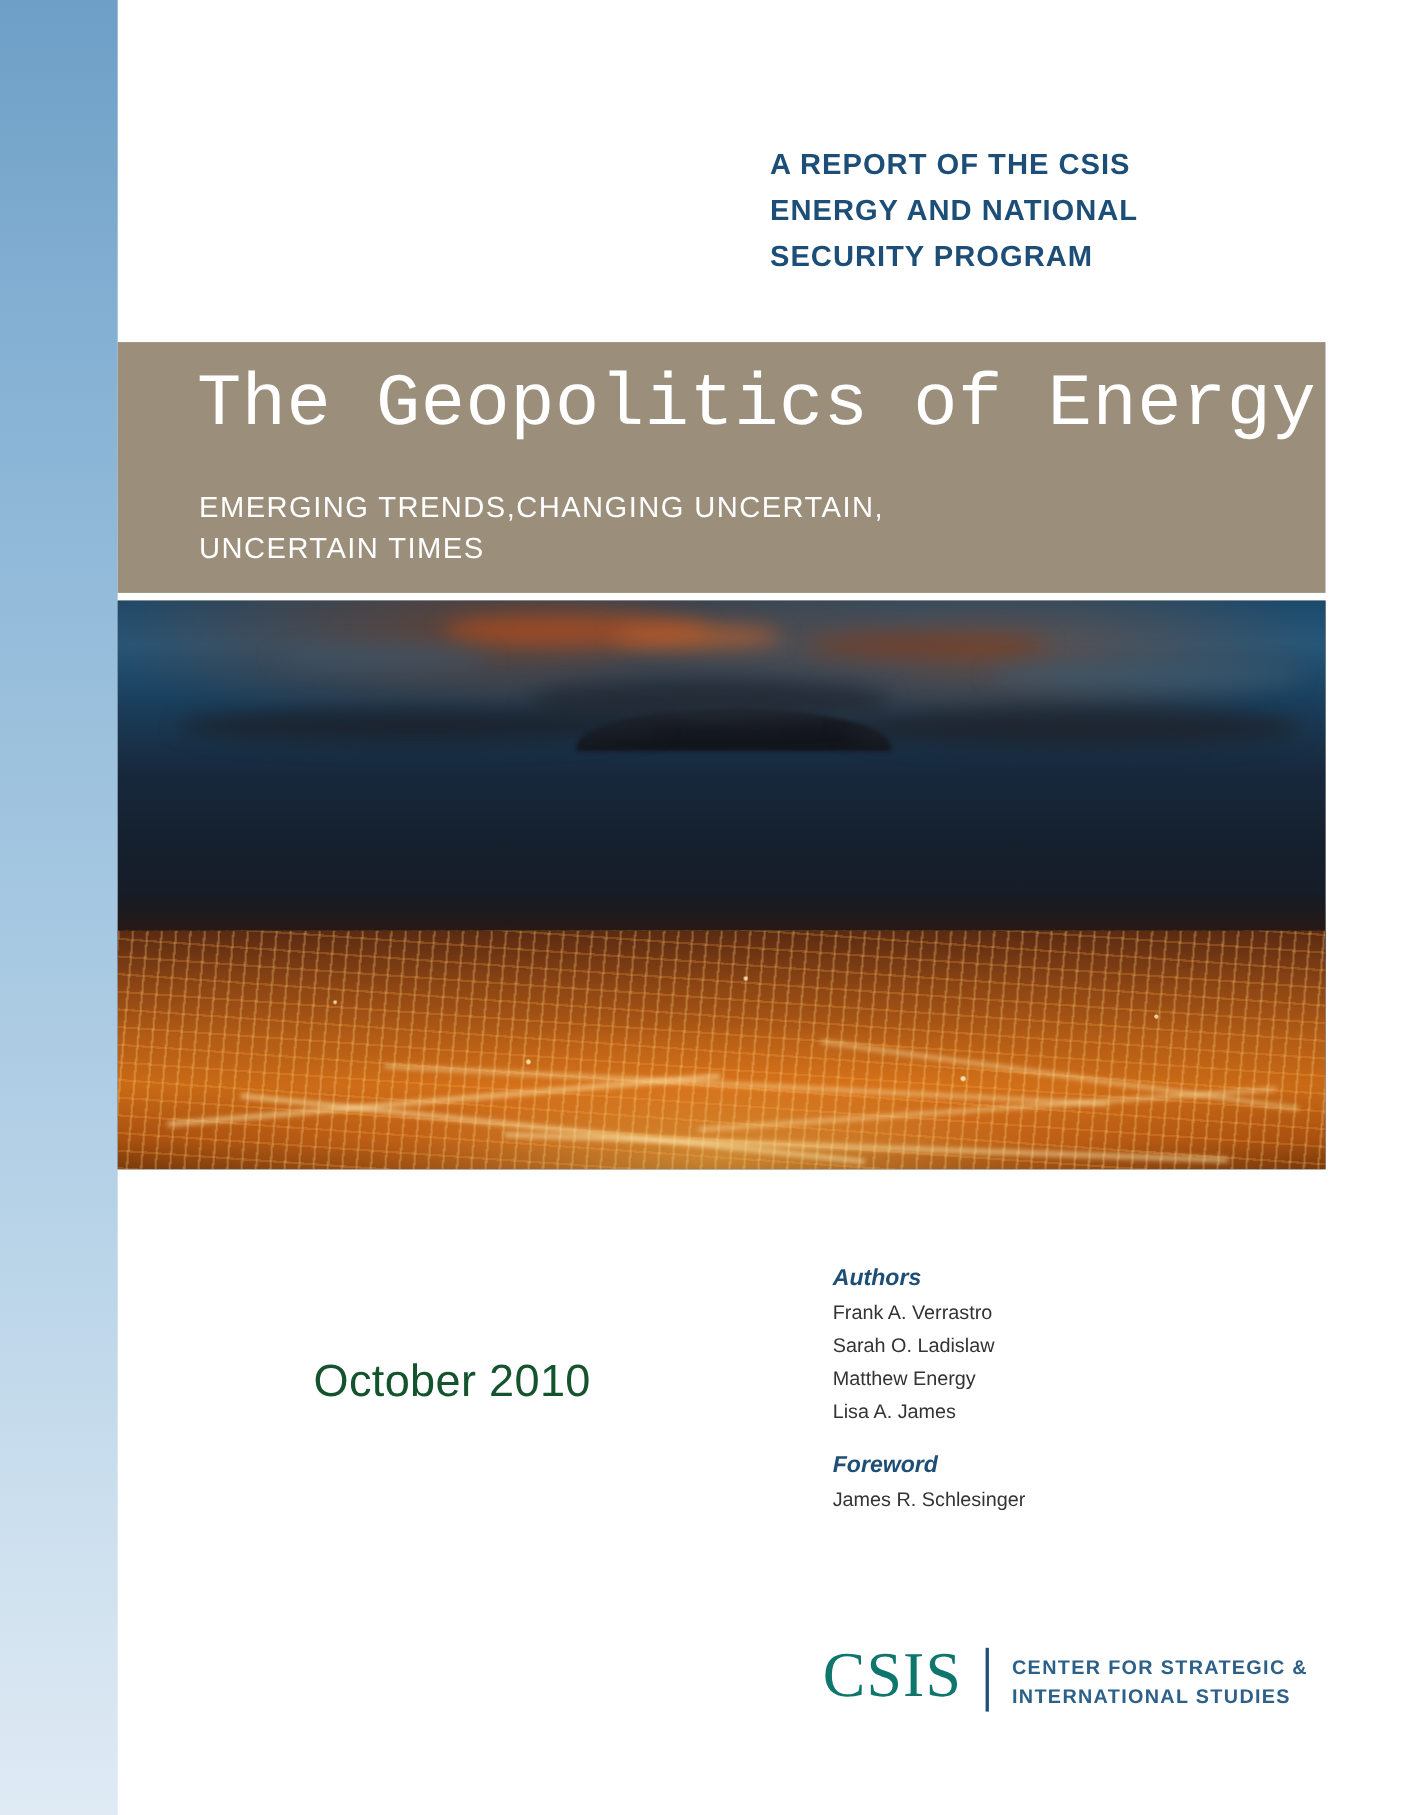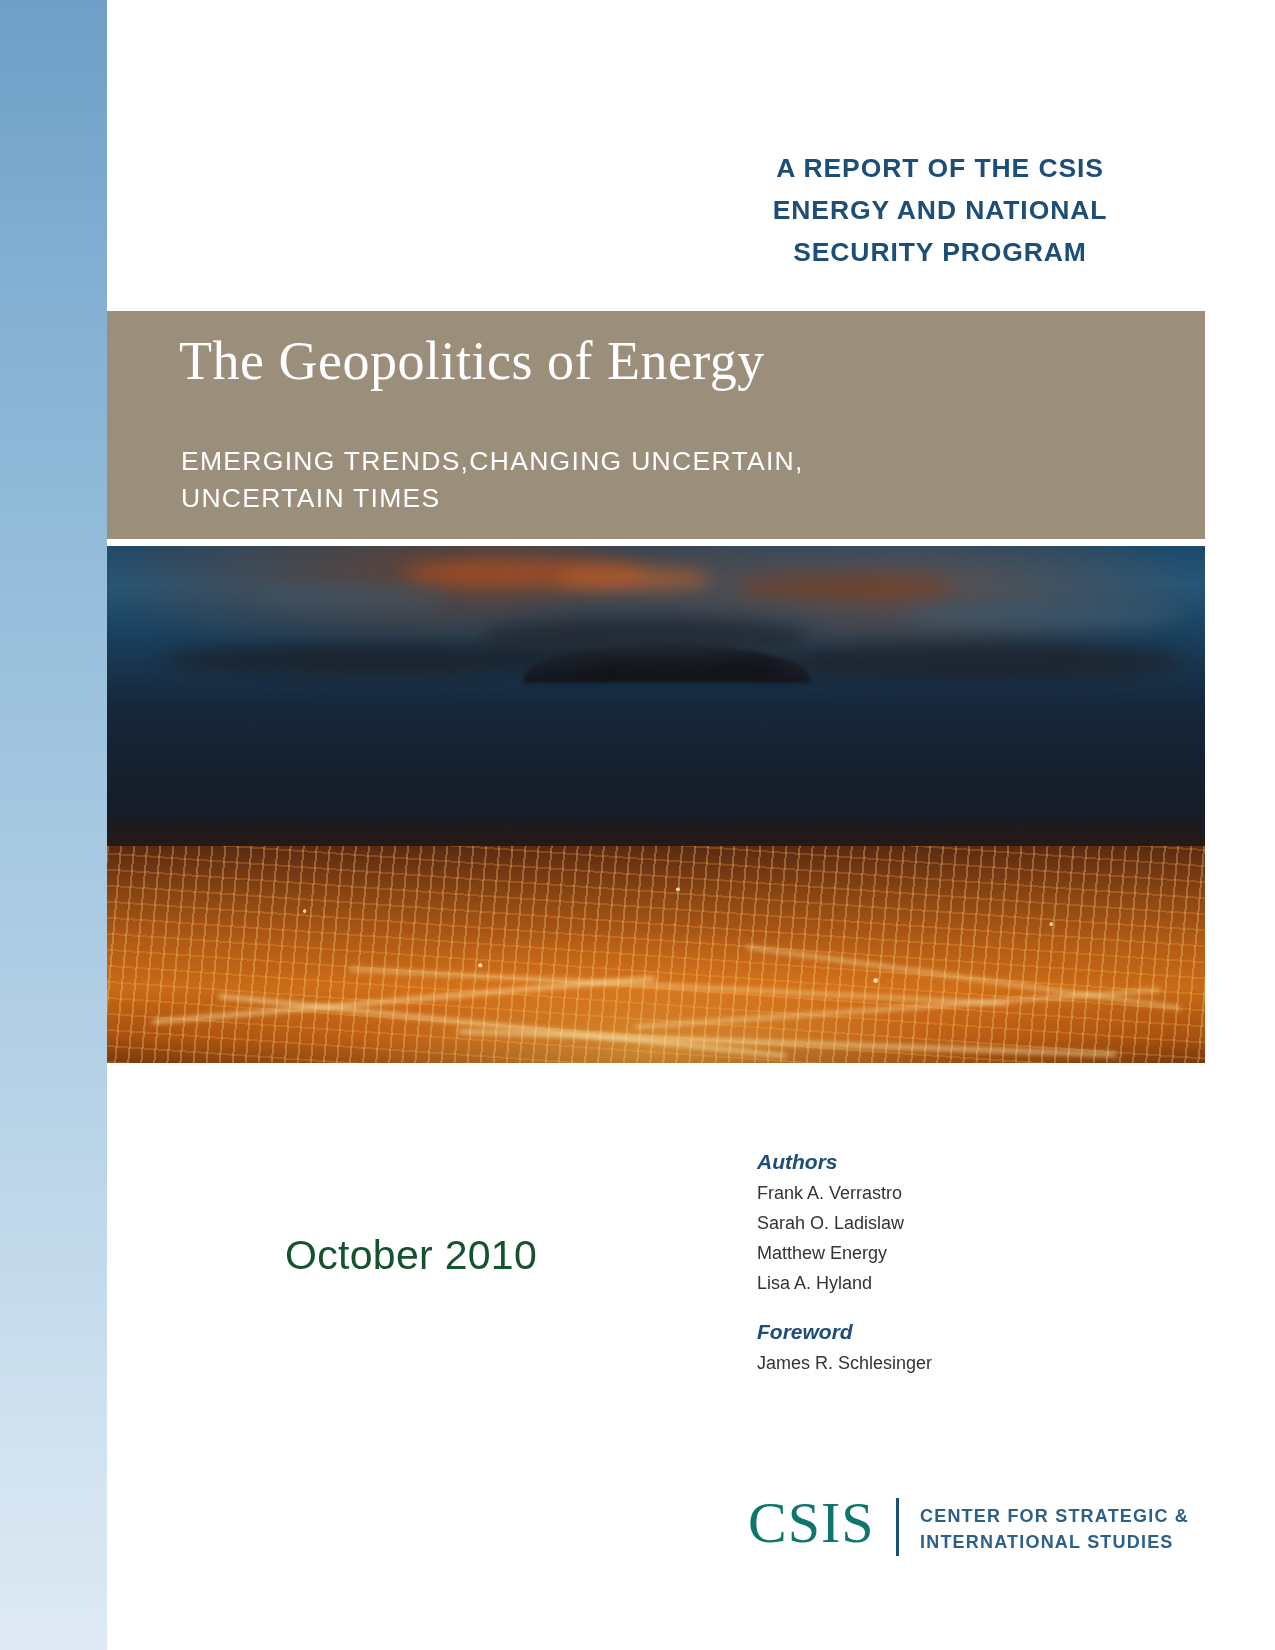--- a/index.html
+++ b/index.html
@@ -22,23 +22,23 @@
     top: 0;
     width: 107px;
     height: 1650px;
     background: linear-gradient(to bottom, #6e9fc6 0%, #84b0d3 18%, #9dc2de 42%, #b6d2e7 66%, #cfe1ef 86%, #dfeaf4 100%);
   }
 
   
   .program-heading {
     position: absolute;
     left: 700px;
-    top: 147px;
+    top: 128px;
     width: 480px;
-    text-align: center;
+    text-align: left;
     color: #1d4e77;
     font-size: 26.5px;
     font-weight: bold;
     letter-spacing: 0.9px;
     line-height: 42px;
   }
   .program-heading div {
     white-space: nowrap;
   }
 
@@ -49,22 +49,22 @@
     top: 311px;
     width: 1098px;
     height: 228px;
     background: #9b8f7c;
   }
   .title-main {
     position: absolute;
     left: 72px;
     top: 19px;
     color: #ffffff;
-    font-family: Liberation Serif, serif;
-    font-size: 54px;
+    font-family: Liberation Mono, monospace;
+    font-size: 67px;
     font-weight: normal;
     letter-spacing: 0.5px;
     white-space: nowrap;
   }
   .title-sub {
     position: absolute;
     left: 74px;
     top: 132px;
     width: 1000px;
     color: #ffffff;
@@ -276,21 +276,21 @@
   </div>
 </div>
 
 <div class="pub-date">October 2010</div>
 
 <div class="credits">
   <div class="role">Authors</div>
   <div class="person">Frank A. Verrastro</div>
   <div class="person">Sarah O. Ladislaw</div>
   <div class="person">Matthew Energy</div>
-  <div class="person">Lisa A. Hyland</div>
+  <div class="person">Lisa A. James</div>
   <div class="gap"></div>
   <div class="role">Foreword</div>
   <div class="person">James R. Schlesinger</div>
 </div>
 
 <div class="logo">
   <div class="logo-mark">CSIS</div>
   <div class="logo-rule"></div>
   <div class="logo-text">
     <div>CENTER FOR STRATEGIC &amp;</div>

